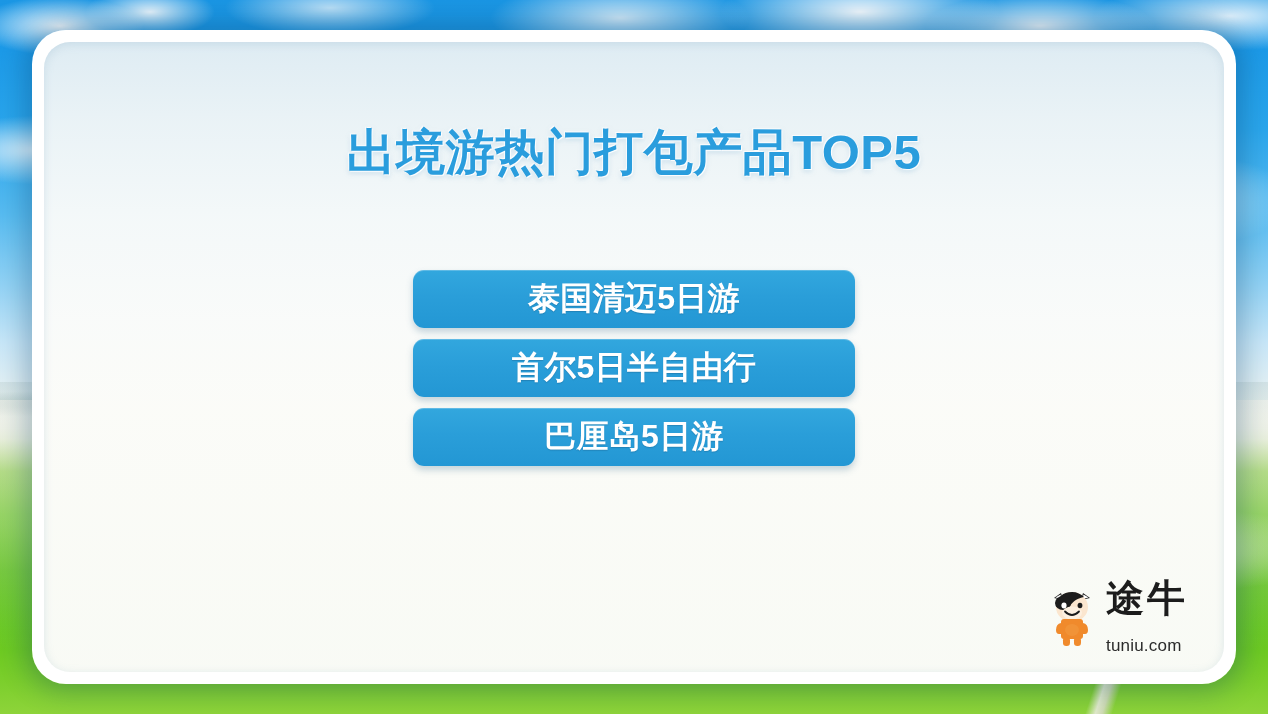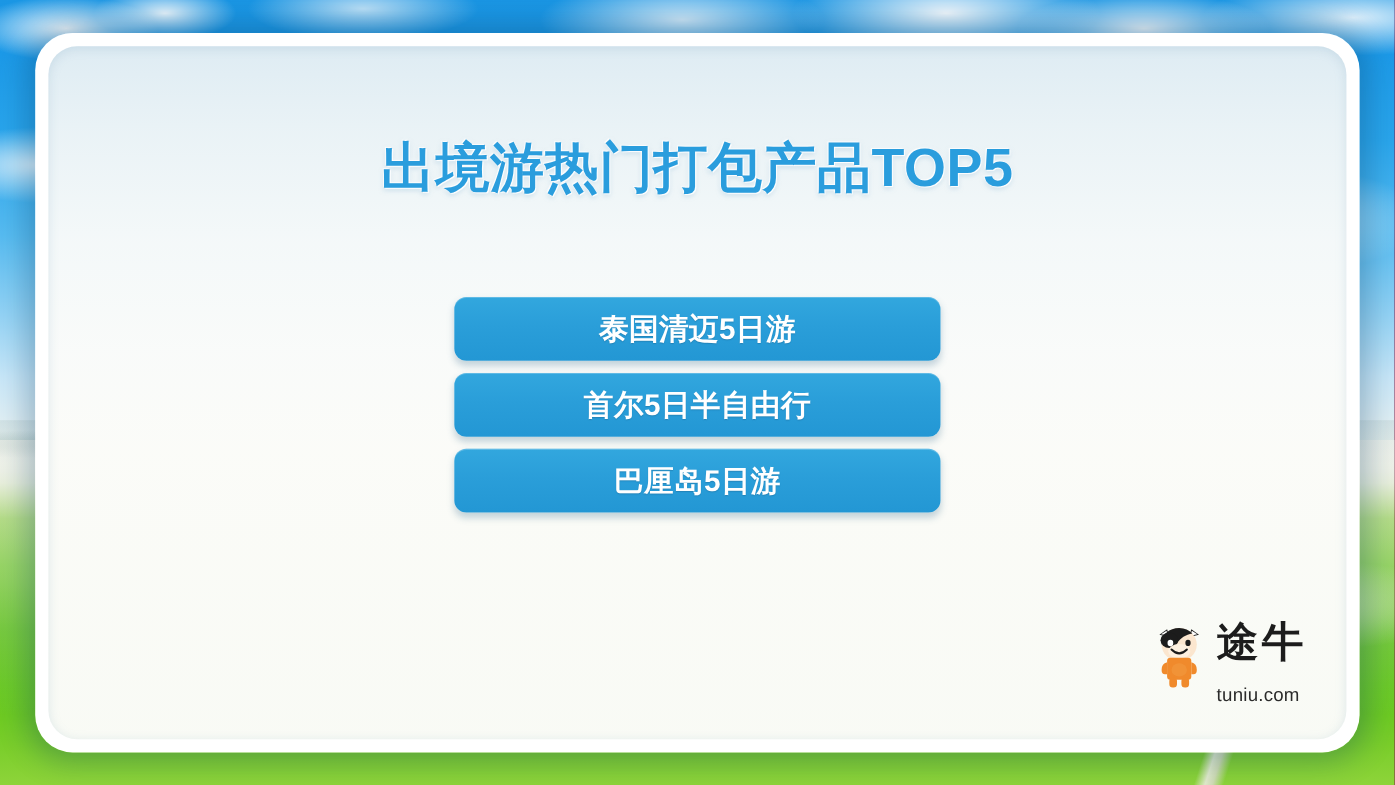--- a/index.html
+++ b/index.html
@@ -11,21 +11,21 @@
   body {
     font-family: "Liberation Sans", "DejaVu Sans", sans-serif;
   }
 
   
   #stage {
     position: relative;
     width: 1268px;
     height: 714px;
     overflow: hidden;
-    background: #be185d;
+    background: #404040;
   }
 
   
   .bg-layer { position: absolute; inset: 0; }
 
   .bg-sky {
     background: linear-gradient(180deg,
       #1a96e4 0%,
       #1c9ae8 7%,
       #2aa6ec 18%,
@@ -166,35 +166,35 @@
     box-shadow:
       0 4px 7px rgba(70,120,150,.30),
       inset 0 1px 0 rgba(255,255,255,.22);
     display: flex;
     align-items: center;
     justify-content: center;
     cursor: pointer;
   }
   .item-label {
     color: #ffffff;
-    font-size: 27px;
+    font-size: 32px;
     font-weight: bold;
     letter-spacing: .3px;
     white-space: nowrap;
     text-shadow: 0 1px 1px rgba(25,90,130,.35);
     user-select: none;
   }
 
   
   .logo {
     position: absolute;
     right: 36px;
-    bottom: 32px;
+    bottom: 18px;
     display: flex;
-    align-items: flex-start;
+    align-items: center;
     gap: 10px;
   }
   .logo-mark { width: 48px; height: 62px; display: block; }
   .logo-word { display: flex; flex-direction: column; align-items: flex-start; line-height: 1; }
   .logo-cn {
     font-size: 38px;
     font-weight: bold;
     color: #1c1c1c;
     letter-spacing: 3px;
   }

